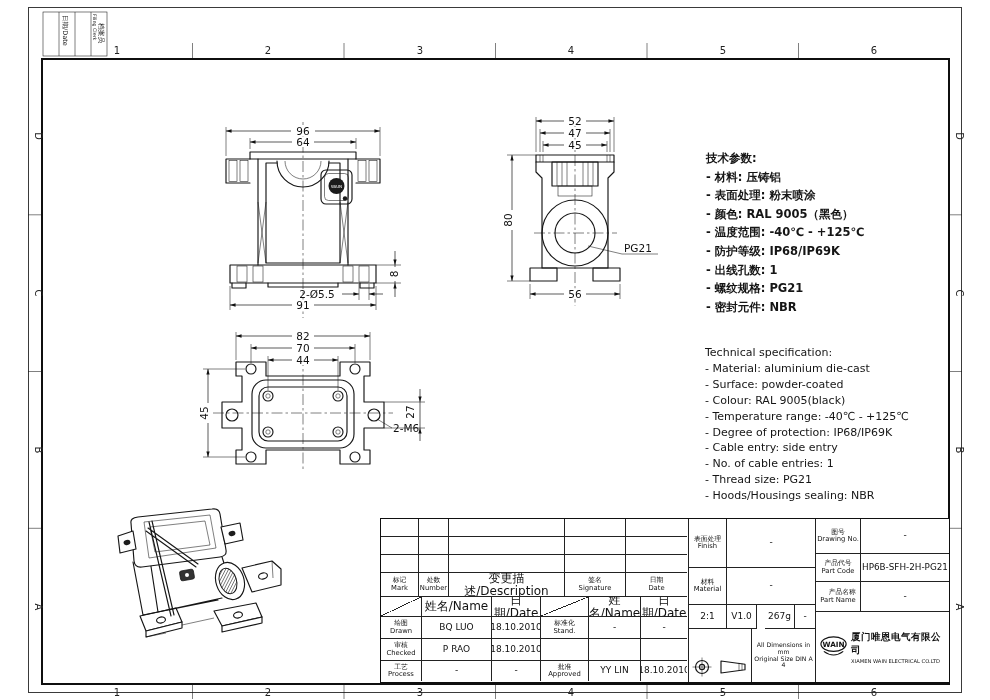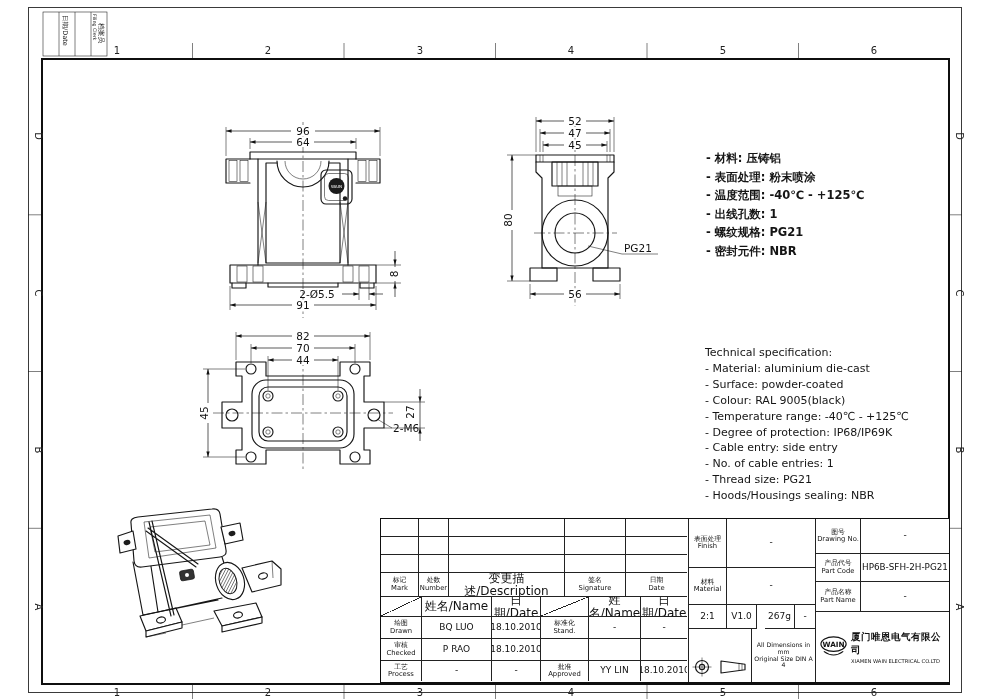--- a/index.html
+++ b/index.html
@@ -43,23 +43,26 @@
   .dt{font-size:10.5px;fill:#111;text-anchor:middle;}
   .zn{font-size:10px;fill:#222;text-anchor:middle;}
 </style>
 </head>
 <body>
 
 <div class="abs outer-border"></div>
 <div class="abs frame"></div>
 
 <div class="spec spec-cn">
+  <div>技术参数:</div>
   <div>- 材料: 压铸铝</div>
   <div>- 表面处理: 粉末喷涂</div>
+  <div>- 颜色: RAL 9005（黑色）</div>
   <div>- 温度范围: -40℃ - +125℃</div>
+  <div>- 防护等级: IP68/IP69K</div>
   <div>- 出线孔数: 1</div>
   <div>- 螺纹规格: PG21</div>
   <div>- 密封元件: NBR</div>
 </div>
 
 <div class="spec spec-en">
   <div>Technical specification:</div>
   <div>- Material: aluminium die-cast</div>
   <div>- Surface: powder-coated</div>
   <div>- Colour: RAL 9005(black)</div>
@@ -164,21 +167,21 @@
       <div class="cell lbl2 pre" style="width:45px;">图号
 Drawing No.</div>
       <div class="cell val" style="flex:1;border-right:none;">-</div>
     </div>
     <div class="r" style="height:28px;">
       <div class="cell lbl2 pre" style="width:45px;">产品代号
 Part Code</div>
       <div class="cell" style="flex:1;border-right:none;font-size:8.8px;">HP6B-SFH-2H-PG21</div>
     </div>
     <div class="r" style="height:30px;">
-      <div class="cell lbl2 pre" style="width:45px;">产品名称
+      <div class="cell lbl2 pre" style="width:45px;text-align:right;">产品名称
 Part Name</div>
       <div class="cell val" style="flex:1;border-right:none;">-</div>
     </div>
     <div class="company">
       <svg width="30" height="26" viewBox="0 0 30 26">
         <ellipse cx="15" cy="10" rx="13" ry="7.5" fill="none" stroke="#111" stroke-width="1.2"></ellipse>
         <text x="15" y="12.8" text-anchor="middle" font-size="7.5" font-weight="bold" fill="#111">WAIN</text>
         <path d="M5,17.5 Q15,25 25,17.5" fill="none" stroke="#111" stroke-width="1.2"></path>
       </svg>
       <div>

